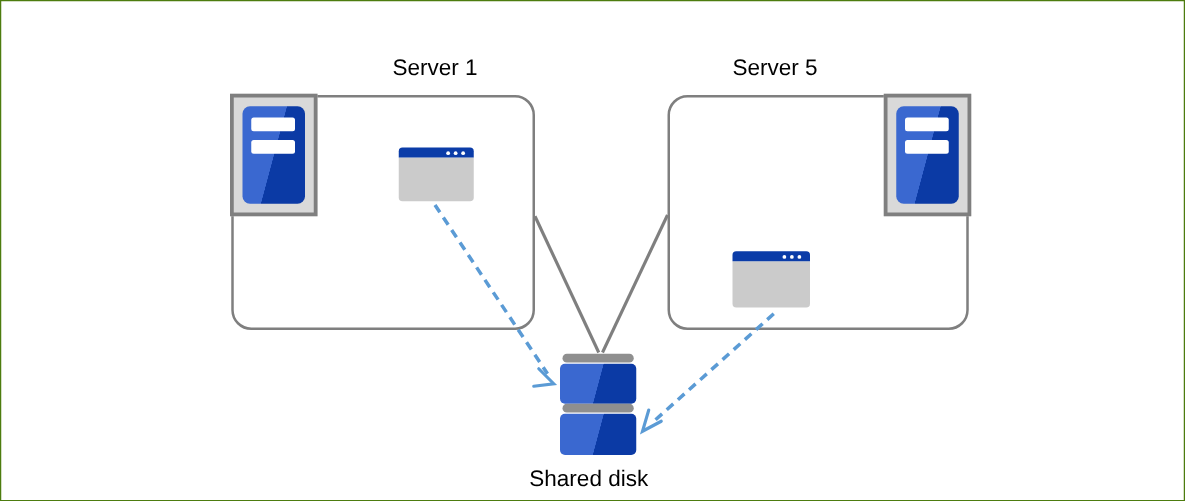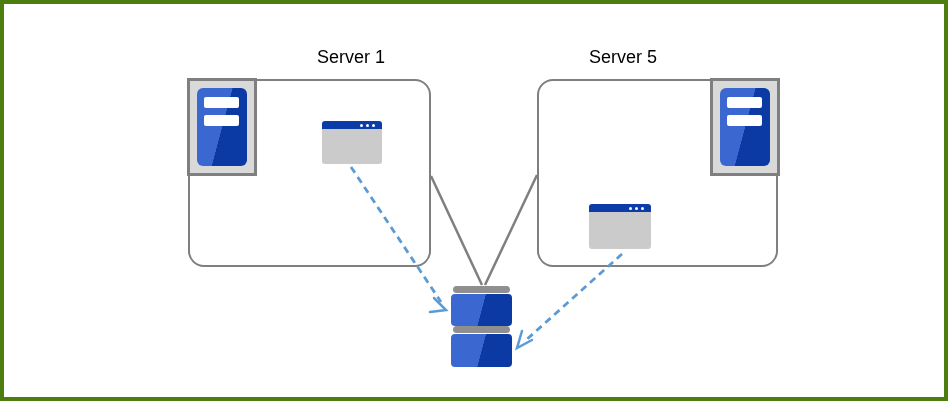--- a/index.html
+++ b/index.html
@@ -2,21 +2,21 @@
 <html style="--blue-light: #3a68d0; --blue-dark: #0b3aa5; --titlebar-blue: #0b3ca8; --arrow-blue: #5b9bd5; --connector-gray: #7f7f7f; --border-gray: #7f7f7f; --icon-bg-gray: #d9d9d9; --window-body-gray: #cbcbcb; --disk-bar-gray: #8f8f8f;"><head>
 <meta charset="utf-8">
 <style>
   html, body { margin: 0; padding: 0; background: #ffffff; }
   * { box-sizing: border-box; }
   .canvas {
     position: relative;
     width: 948px;
     height: 401px;
     background: #ffffff;
-    border: 4px solid #4d7c0f;
+    border: 1px solid #4d7c0f;
     overflow: hidden;
     font-family: "Liberation Sans", sans-serif;
     color: #000;
     padding-left: 40px;
   }
   .label {
     position: absolute;
     font-size: 18px;
     line-height: 22px;
     white-space: nowrap;
@@ -142,20 +142,21 @@
           <i></i>
         </span>
     </div>
     <div class="app-body"></div>
   </div>
 
   <div class="disk-bar" style="left:449px; top:282px; width:57px; height:7px;"></div>
   <div class="disk-platter" style="left:447px; top:290px; width:61px; height:32px;"></div>
   <div class="disk-bar" style="left:449px; top:322px; width:57px; height:7px;"></div>
   <div class="disk-platter" style="left:447px; top:330px; width:61px; height:33px;"></div>
+  <div class="label" style="left:470px; top:371px;">Shared disk</div>
 
   <svg class="overlay" width="948" height="401" viewBox="0 0 948 401">
     <line class="v-line" x1="427" y1="172" x2="478" y2="281"></line>
     <line class="v-line" x1="533" y1="171" x2="481" y2="281"></line>
 
     <line class="dash-arrow" x1="347" y1="163" x2="437" y2="298"></line>
     <polyline class="arrow-head" points="430,294 442,306 426,308"></polyline>
 
     <line class="dash-arrow" x1="618" y1="250" x2="521" y2="337"></line>
     <polyline class="arrow-head" points="528,336 513,344 518,327"></polyline>

